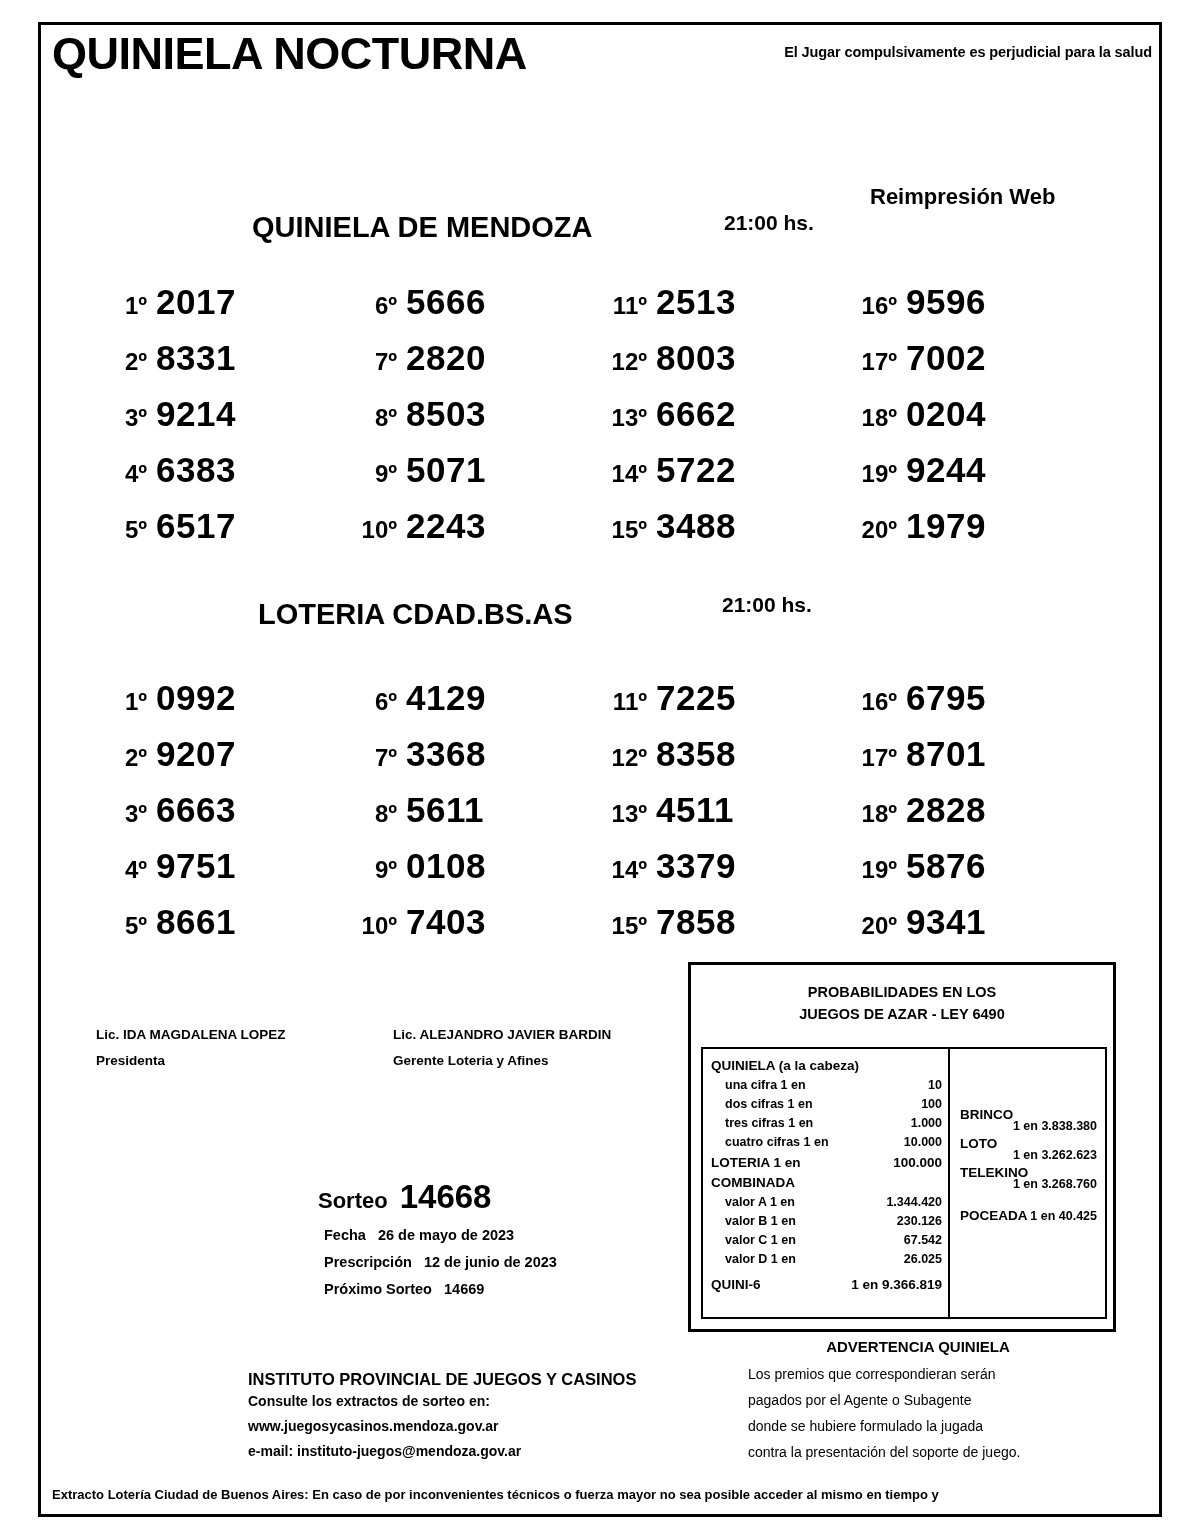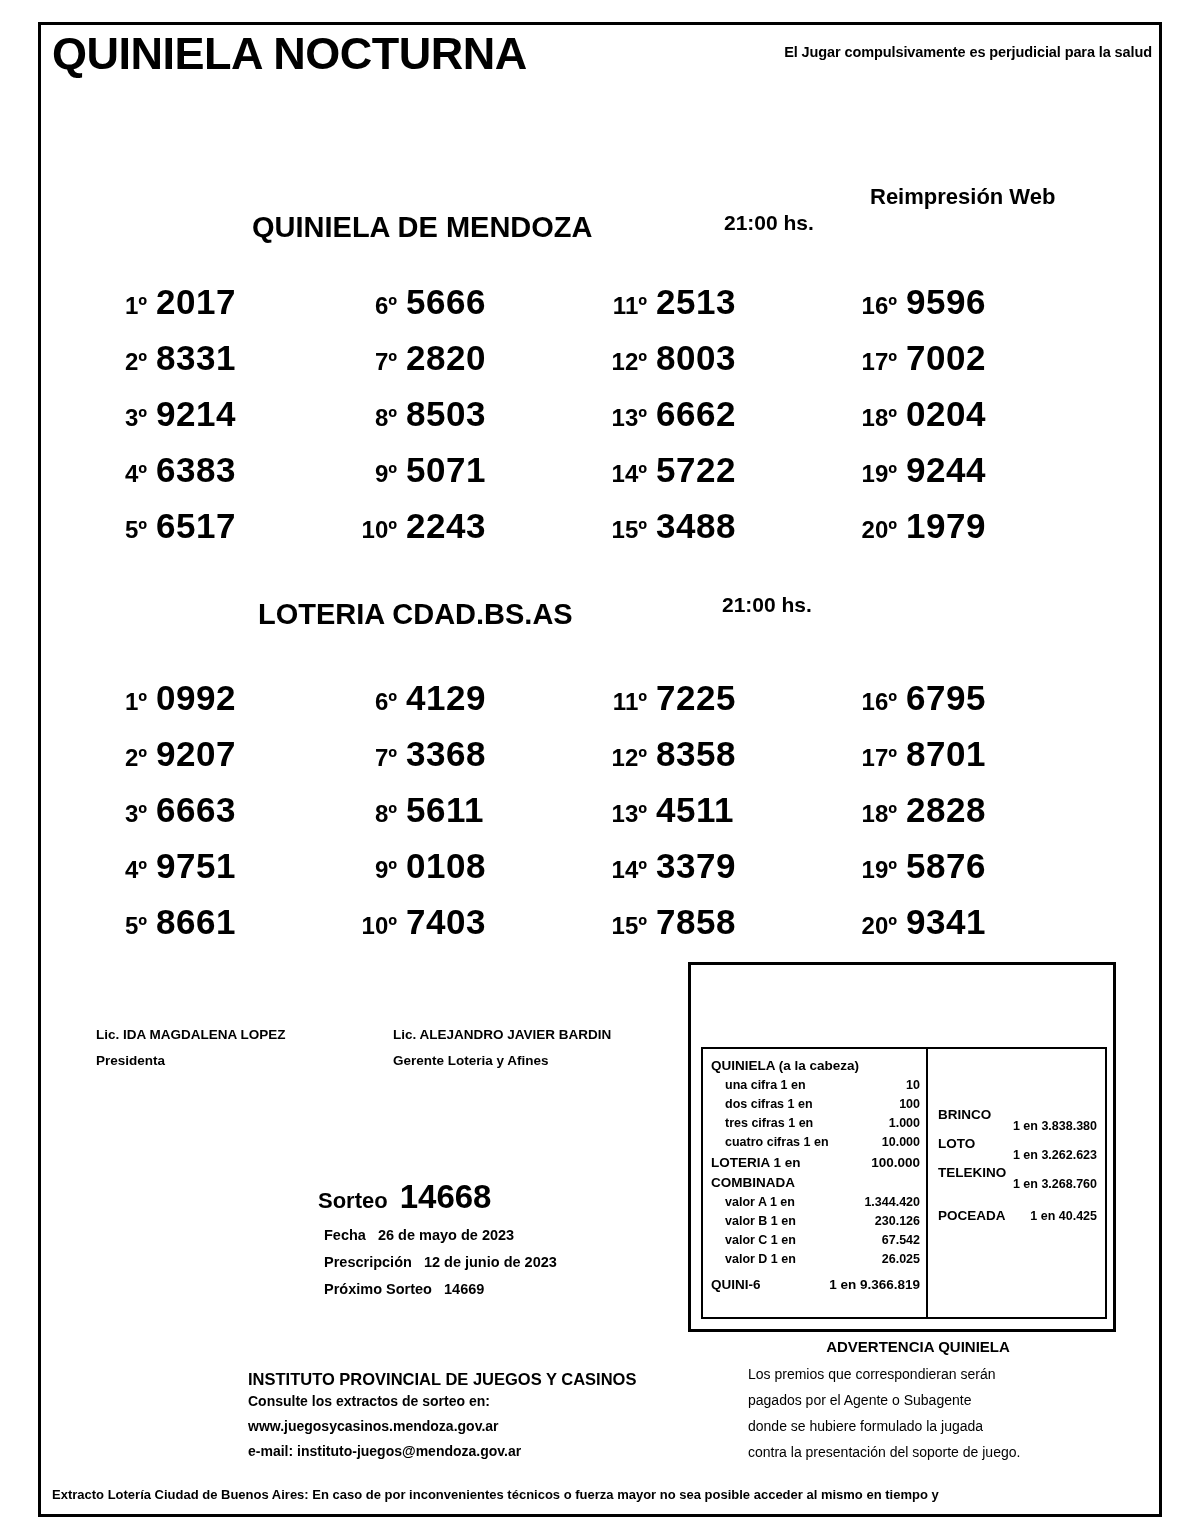--- a/index.html
+++ b/index.html
@@ -160,21 +160,21 @@
     position: absolute;
     left: 10px;
     top: 82px;
     width: 406px;
     height: 272px;
     border: 2px solid #000;
     box-sizing: border-box;
     display: flex;
   }
   .prob-left {
-    width: 225px;
+    width: 247px;
     border-right: 2px solid #000;
     box-sizing: border-box;
     padding: 7px 6px 0 8px;
   }
   .prob-right {
     flex: 1;
     box-sizing: border-box;
     padding: 58px 8px 16px 10px;
     position: relative;
   }
@@ -473,20 +473,24 @@
       <span>Prescripción</span>
       <span class="mv">12 de junio de 2023</span>
     </div>
     <div class="meta-line">
       <span>Próximo Sorteo</span>
       <span class="mv">14669</span>
     </div>
   </div>
 
   <div class="prob-box">
+    <div class="prob-title">
+      <div>PROBABILIDADES EN LOS</div>
+      <div>JUEGOS DE AZAR - LEY 6490</div>
+    </div>
     <div class="prob-inner">
       <div class="prob-left">
         <div class="p-head">QUINIELA (a la cabeza)</div>
         <div id="quiniela-rows">
             <div class="p-row">
               <span class="p-lbl">una cifra  1 en</span>
               <span class="p-val">10</span>
             </div>
             <div class="p-row">
               <span class="p-lbl">dos cifras 1 en</span>

